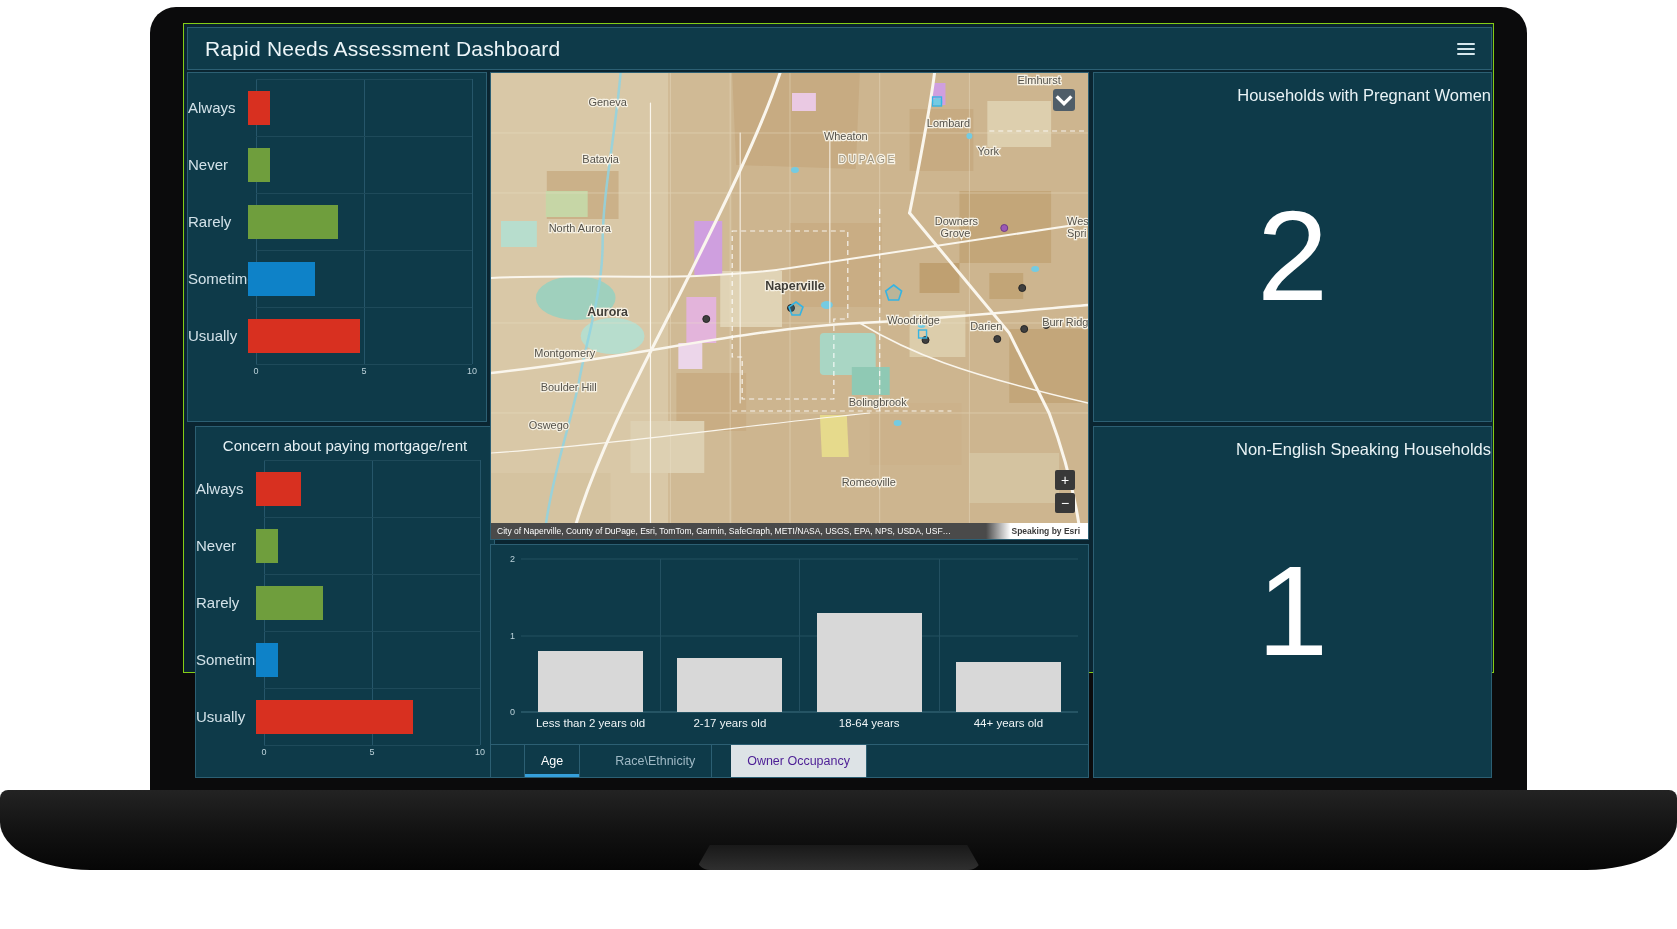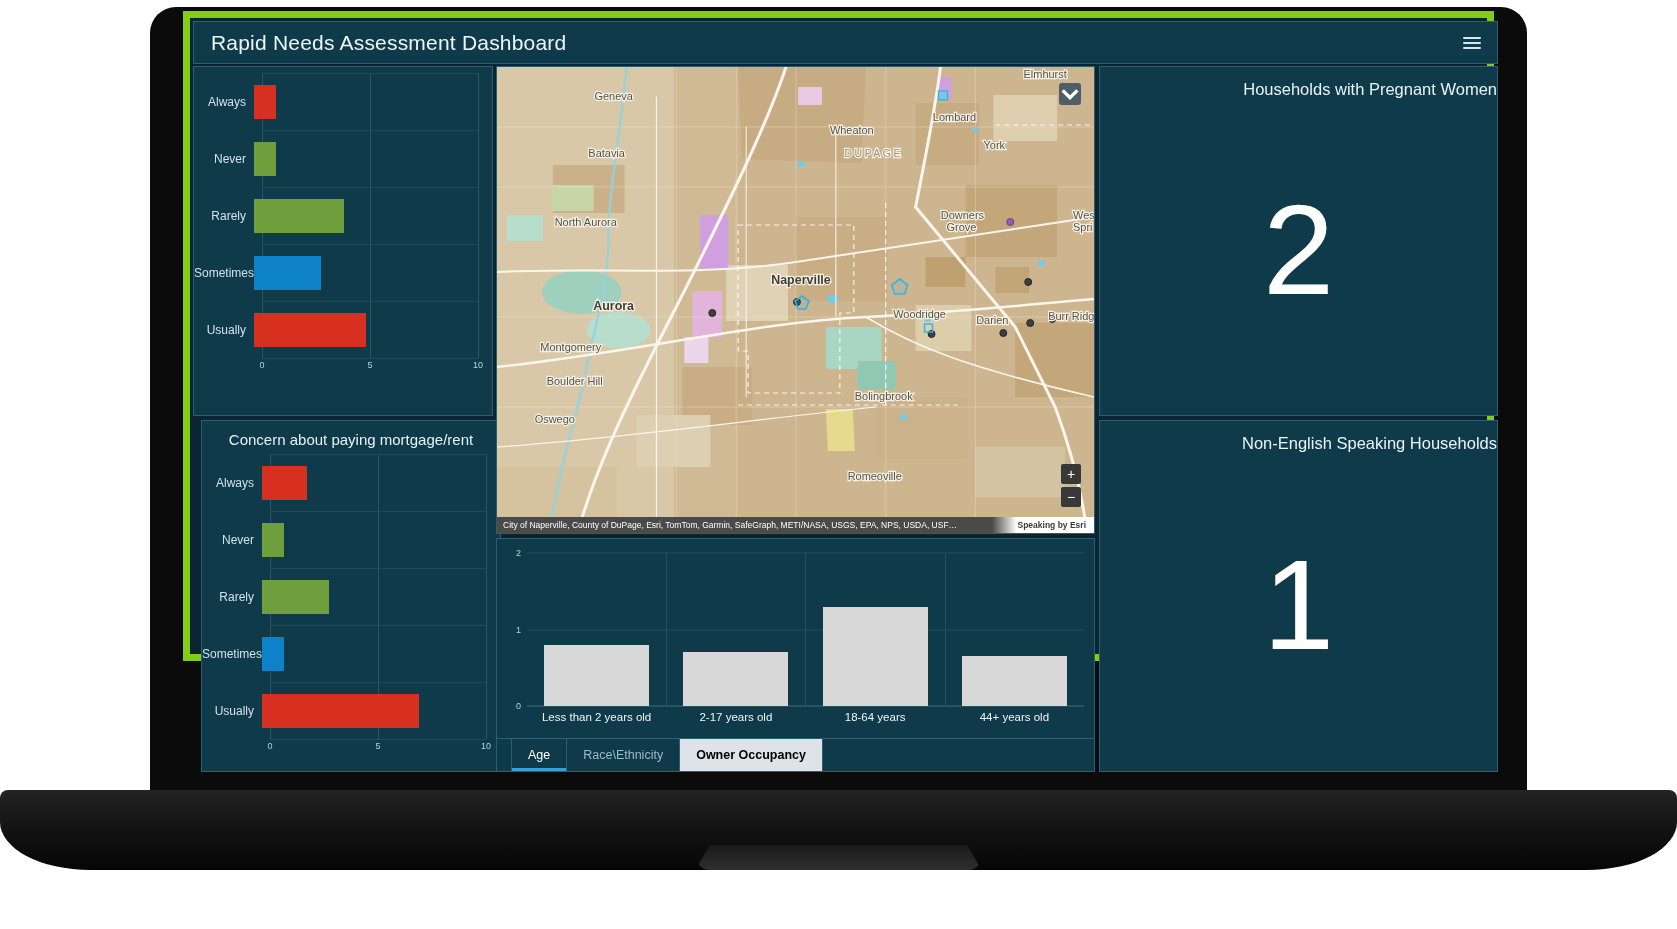--- a/index.html
+++ b/index.html
@@ -11,22 +11,22 @@
   .laptop-screen { position:absolute; left:150px; top:7px; width:1377px; height:791px;
                    background:#0b0b0c; border-radius:26px 26px 4px 4px; }
   .laptop-base { position:absolute; left:0; top:790px; width:1677px; height:80px;
                  background:linear-gradient(180deg,#232323 0%,#111 55%,#060606 100%);
                  border-radius:8px 8px 90px 90px / 8px 8px 48px 48px; }
   .laptop-lip { position:absolute; left:50%; bottom:0; transform:translateX(-50%);
                 width:286px; height:25px; background:linear-gradient(180deg,#191919,#2f2f2f);
                 clip-path:polygon(5% 0,95% 0,100% 100%,0 100%); border-radius:0 0 14px 14px; }
 
   
-  .dashboard { position:absolute; left:33px; top:4px; width:1311px; height:650px;
-               background:#0a2531; border:7px solid #84cc16; color:#e4eff3; }
+  .dashboard { position:absolute; left:33px; top:16px; width:1311px; height:650px;
+               background:#0a2531; border:1px solid #84cc16; color:#e4eff3; }
   .panel { position:absolute; background:#0e3a49; border:1px solid #2c5f73; }
 
   .db-header { left:3px; top:3px; width:1305px; height:43px; }
   .db-header h1 { font-size:21px; font-weight:500; letter-spacing:.2px; color:#ecf5f8;
                   line-height:41px; padding-left:17px; }
   .hamburger { position:absolute; right:16px; top:50%; transform:translateY(-50%);
                width:18px; height:12px; display:flex; flex-direction:column;
                justify-content:space-between; cursor:pointer; }
   .hamburger i { display:block; height:2px; background:#d5e6ec; border-radius:1px; }
 
@@ -40,21 +40,21 @@
 
   .panel-title { font-size:15px; font-weight:400; color:#e6f1f5; text-align:center;
                  padding-top:10px; }
 
   
   .hplot { position:relative; margin-top:6px; }
   .hgrid { position:absolute; left:68px; right:14px; top:0; bottom:0; pointer-events:none; }
   .hgrid .vline { position:absolute; top:0; bottom:0; width:1px; background:#26566a; }
   .hgrid .hline { position:absolute; left:0; right:0; height:1px; background:#1e4a5a; }
   .hrow { display:flex; align-items:center; height:57px; position:relative; }
-  .hlabel { width:60px; padding-right:8px; text-align:right; font-size:12px; color:#d3e2e9; }
+  .hlabel { width:60px; padding-right:8px; text-align:left; font-size:15px; color:#d3e2e9; }
   .htrack { flex:1; margin-right:14px; height:34px; position:relative; }
   .hbar { position:absolute; left:0; top:0; height:100%; }
   .hticks { position:relative; height:16px; margin:2px 14px 0 68px; }
   .hticks span { position:absolute; transform:translateX(-50%); font-size:9px; color:#bcd2da; }
 
   
   #panel-map svg { display:block; width:100%; height:452px; cursor:grab; }
   .maplabel { font-size:11px; fill:#55524a; stroke:#f6f1e4; stroke-width:2.4px;
               paint-order:stroke; text-anchor:middle; }
   .maplabel.big { font-size:12.5px; font-weight:600; fill:#403e38; }
@@ -90,24 +90,24 @@
   .vslot + .vslot { border-left:1px solid #235061; }
   .vbar { width:76%; }
   .vlabels { position:absolute; left:30px; right:10px; top:172px; display:flex; }
   .vcat { flex:1; text-align:center; font-size:11.5px; color:#f0f5f7; }
 
   
   .tabbar { position:absolute; left:0; right:0; bottom:0; height:33px;
             border-top:1px solid #2c5f73; display:flex; align-items:stretch;
             padding-left:14px; }
   .tab { display:flex; align-items:center; padding:0 16px; font-size:12.5px; color:#9fb9c5;
-         border-right:1px solid #2c5f73; cursor:pointer; }
+         border-right:1px solid #2c5f73; cursor:pointer;margin-left:19px; }
   .tab:first-child { border-left:1px solid #2c5f73; }
   .tab.active { color:#ffffff; box-shadow:inset 0 -3px 0 #35a0dc; }
-  .tab.light { background:#dde3e6; color:#000000;font-weight:bold; }
+  .tab.light { background:#dde3e6; color:#4c1d95; }
 
   
   .indicator { display:flex; flex-direction:column; }
   .indicator h2 { font-size:16.5px; font-weight:400; color:#e9f3f6; text-align:right;
                   padding-top:13px; }
   .indicator .big { flex:1; display:flex; align-items:center; justify-content:center;
                     font-size:128px; font-weight:500; color:#ffffff;
                     transform:translateY(-8px); }
 </style>
 </head>

